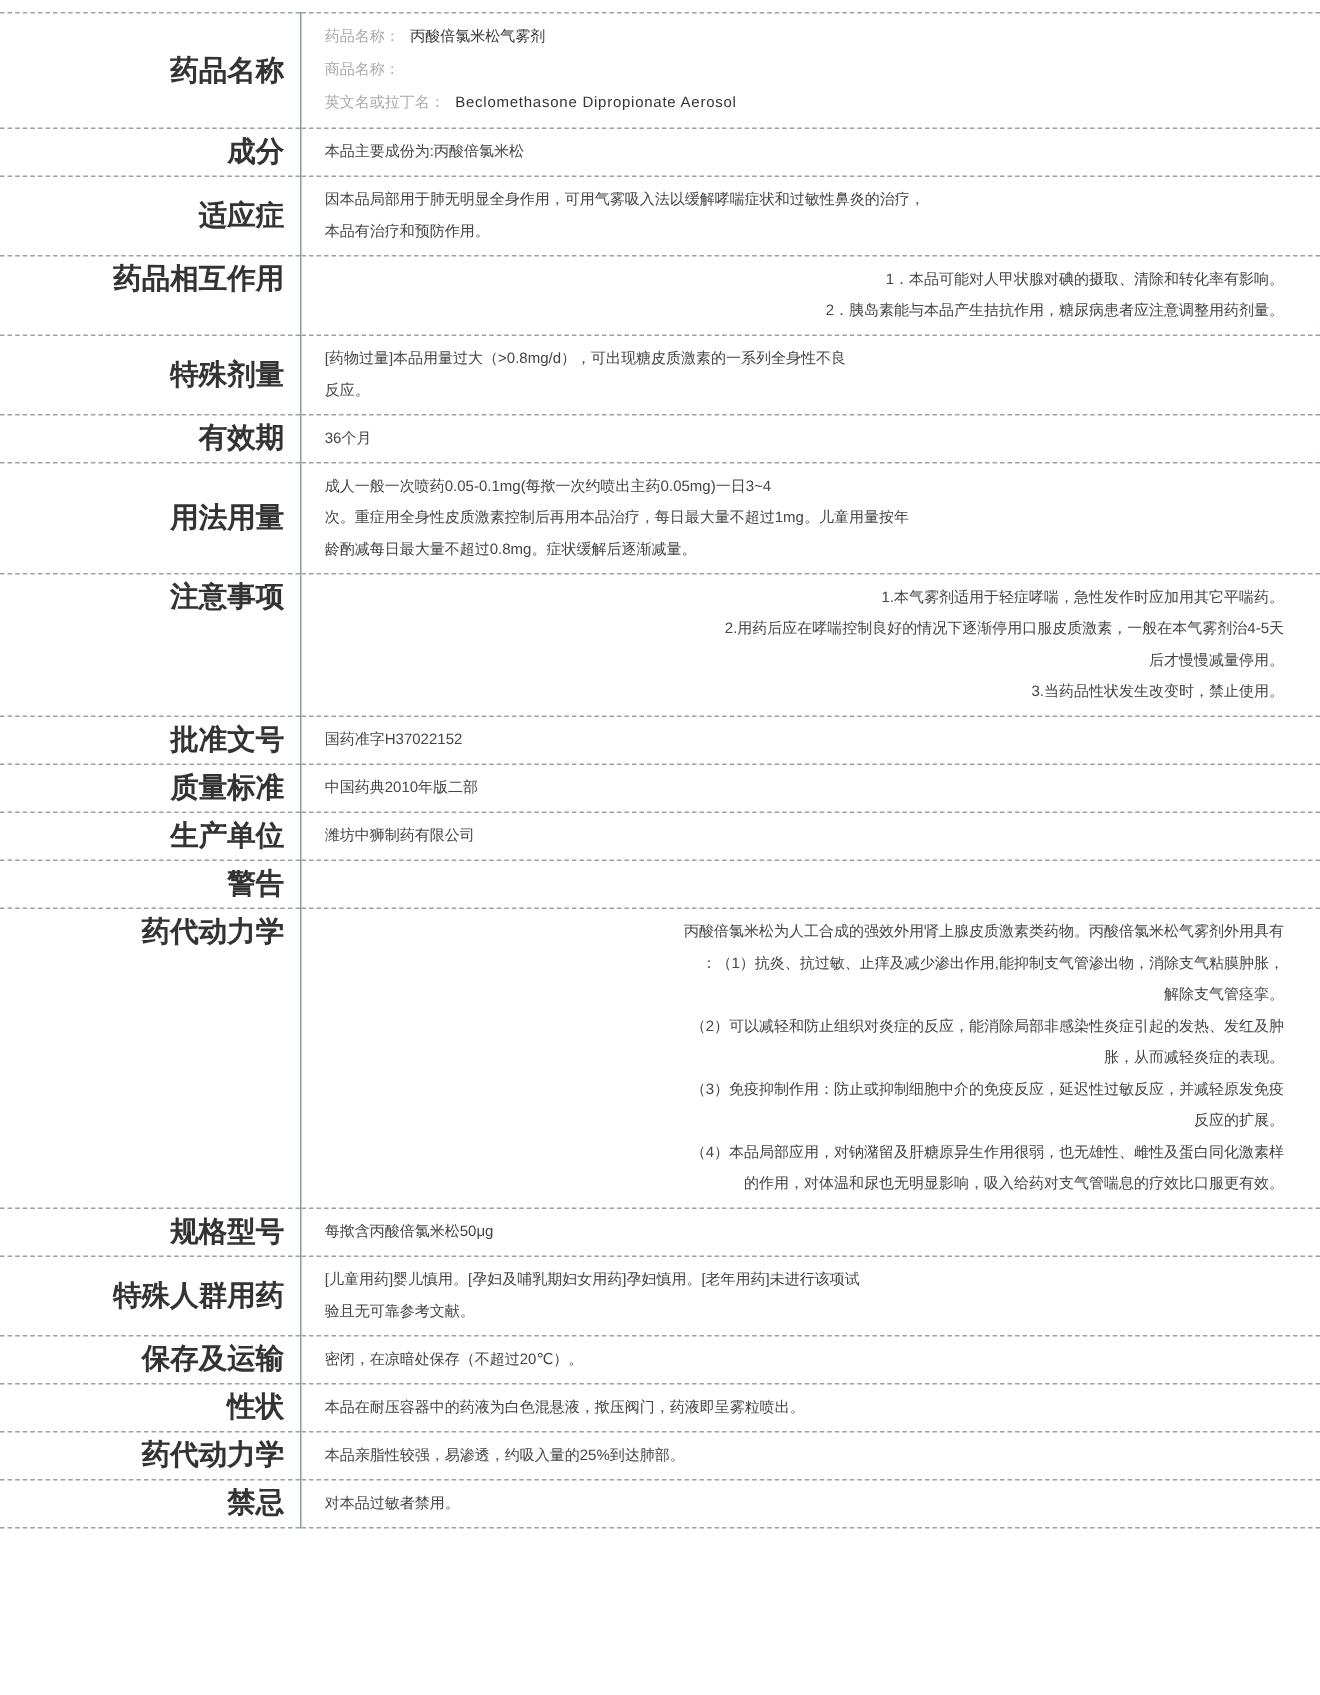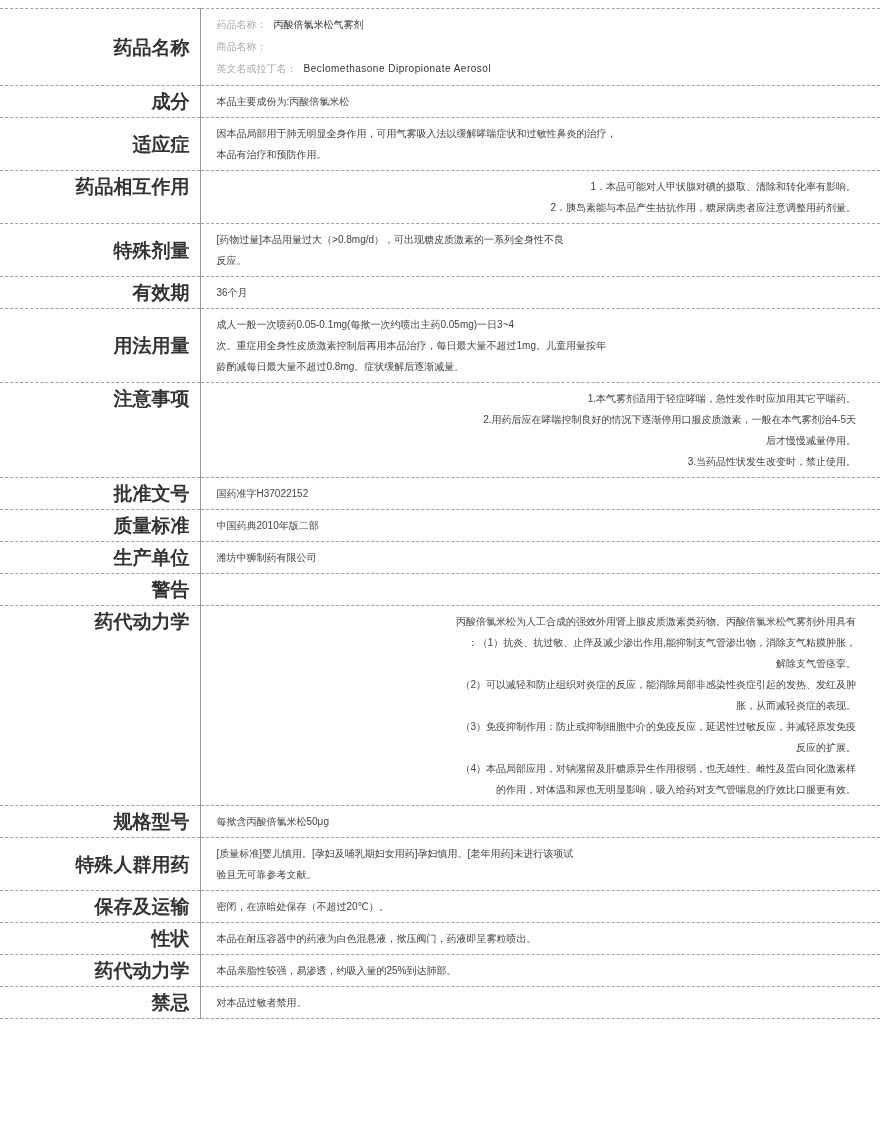--- a/index.html
+++ b/index.html
@@ -112,21 +112,21 @@
 反应的扩展。
   （4）本品局部应用，对钠潴留及肝糖原异生作用很弱，也无雄性、雌性及蛋白同化激素样
 的作用，对体温和尿也无明显影响，吸入给药对支气管喘息的疗效比口服更有效。</td>
     </tr>
     <tr>
       <td class="k">规格型号</td>
       <td class="v">每揿含丙酸倍氯米松50μg</td>
     </tr>
     <tr>
       <td class="k">特殊人群用药</td>
-      <td class="v">[质量标准]婴儿慎用。[孕妇及哺乳期妇女用药]孕妇慎用。[老年用药]未进行该项试
+      <td class="v">[儿童用药]婴儿慎用。[孕妇及哺乳期妇女用药]孕妇慎用。[老年用药]未进行该项试
 验且无可靠参考文献。</td>
     </tr>
     <tr>
       <td class="k">保存及运输</td>
       <td class="v">密闭，在凉暗处保存（不超过20℃）。</td>
     </tr>
     <tr>
       <td class="k">性状</td>
       <td class="v">本品在耐压容器中的药液为白色混悬液，揿压阀门，药液即呈雾粒喷出。</td>
     </tr>

